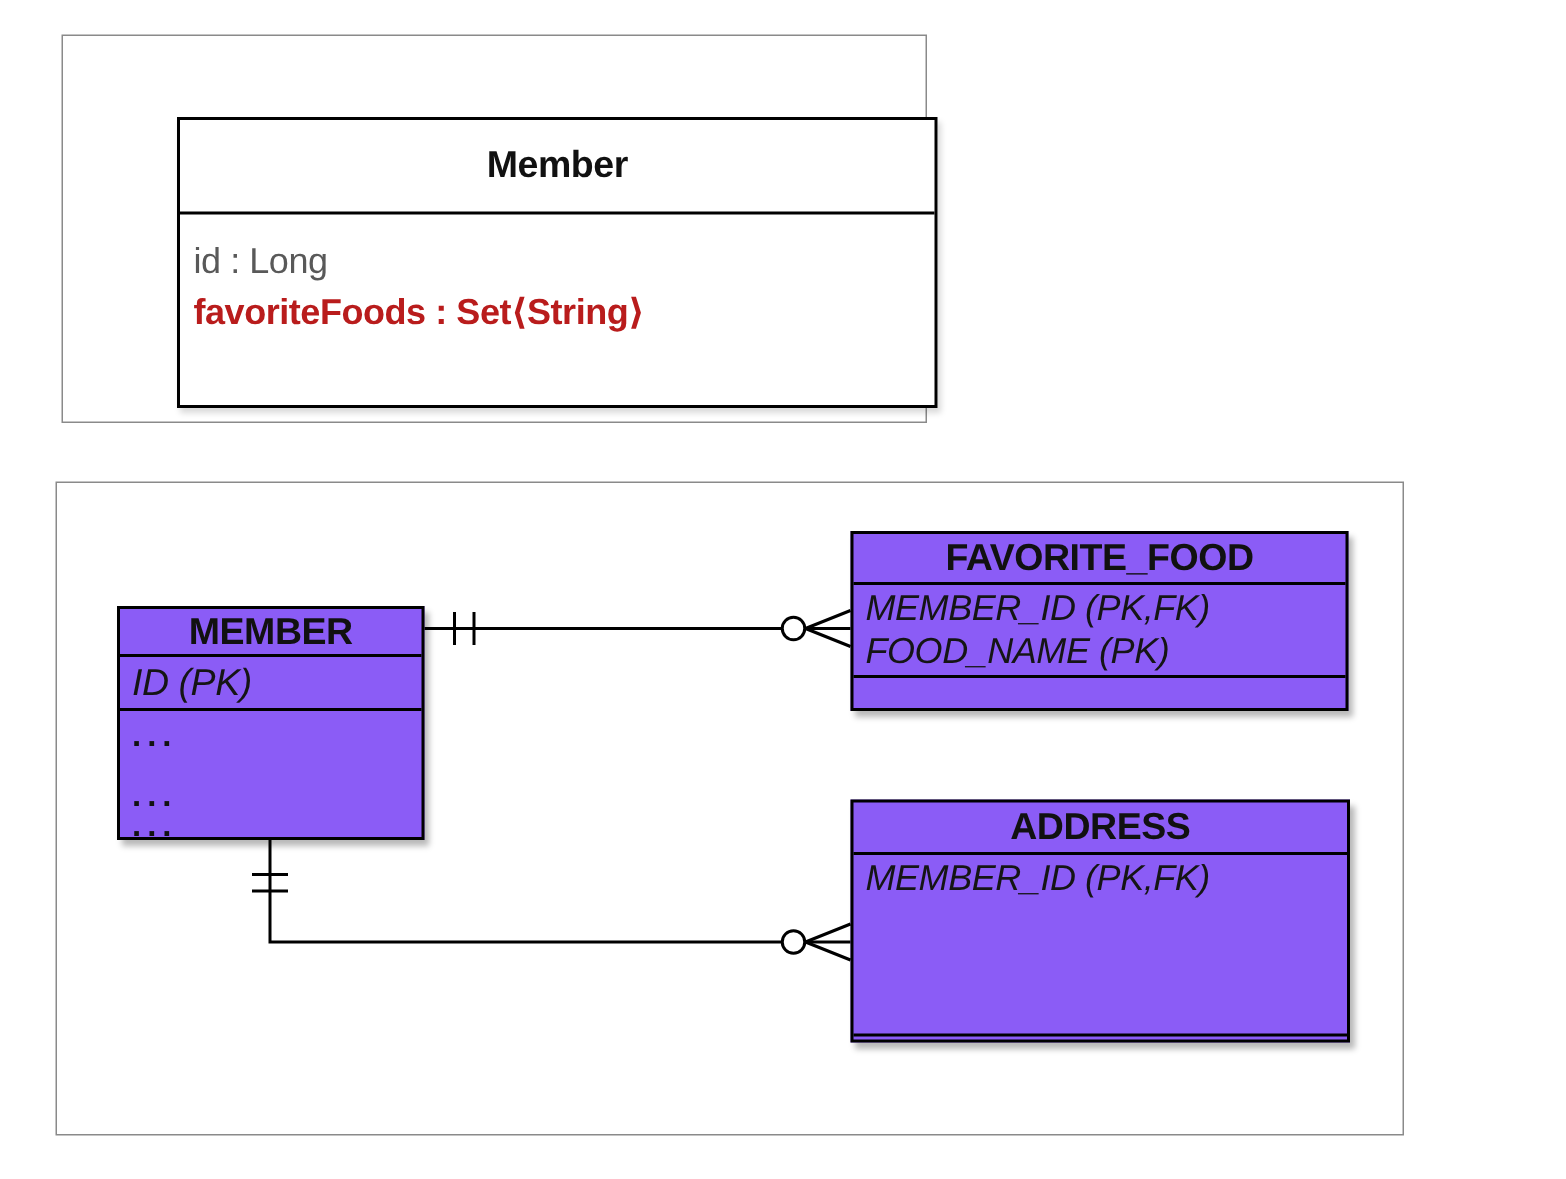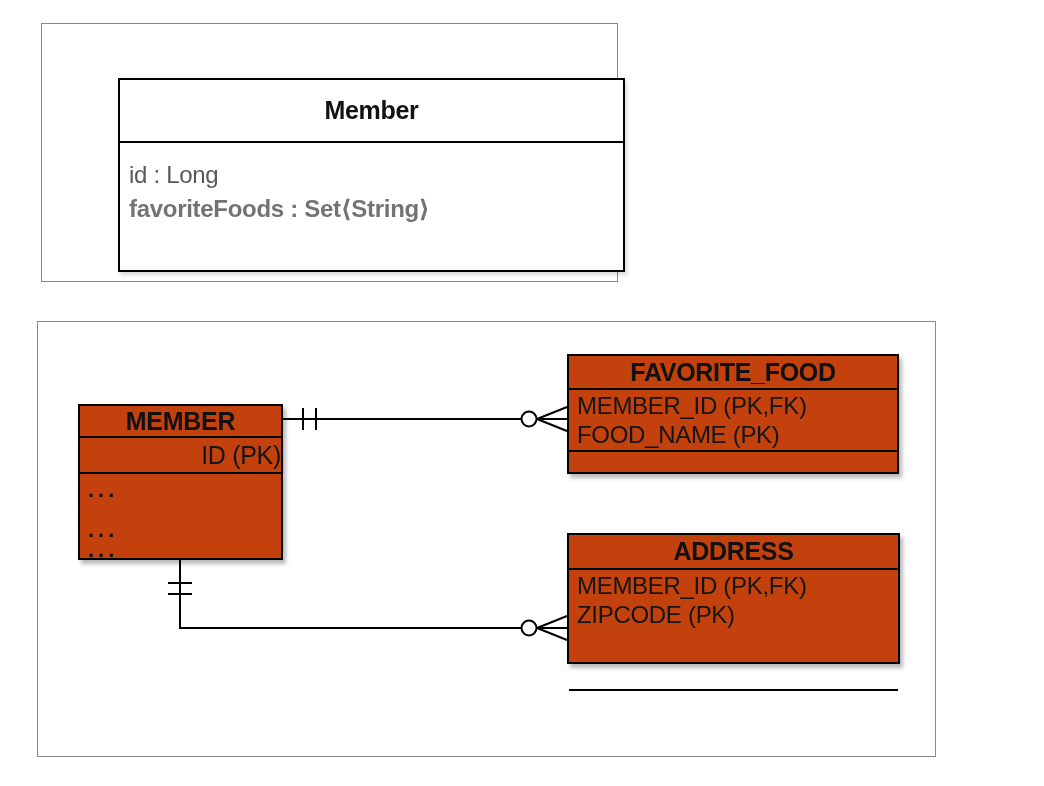--- a/index.html
+++ b/index.html
@@ -39,56 +39,57 @@
     letter-spacing: -0.3px;
   }
   .uml-body {
     padding: 15px 16px 0 9px;
     font-size: 24px;
     line-height: 34px;
     letter-spacing: -0.3px;
     white-space: nowrap;
   }
   .attr-muted { color: #595959; font-weight: 400; }
-  .attr-bold  { color: #737373;    font-weight: 700; }
+  .attr-bold  { color: #b91c1c;    font-weight: 700; }
 
   
   .erd-table {
     border: 2px solid #000;
-    background: #c2410c;
+    background: #8b5cf6;
     box-shadow: 3px 4px 4px rgba(0,0,0,0.28);
   }
   .erd-title {
     font-weight: 700;
     text-align: center;
     border-bottom: 2px solid #000;
     letter-spacing: -0.3px;
     white-space: nowrap;
   }
   .erd-row {
     padding-left: 8px;
     letter-spacing: -0.3px;
     white-space: nowrap;
     color: #151515;
+    font-style: italic;
   }
   .erd-footer { border-top: 2px solid #000; }
 
   #tbl-member { left: 78px; top: 404px; width: 205px; height: 156px; }
   #tbl-member .erd-title { height: 30px; line-height: 30px; font-size: 25px; }
-  #tbl-member .key-row   { height: 34px; line-height: 34px; font-size: 25px; border-bottom: 2px solid #000; text-align: right; }
+  #tbl-member .key-row   { height: 34px; line-height: 34px; font-size: 25px; border-bottom: 2px solid #000; }
   #tbl-member .dots-row  { height: 20px; line-height: 20px; font-size: 22px; font-weight: 700; letter-spacing: 4px; padding-left: 8px; }
   #tbl-member .dots-pad  { padding-top: 6px; }
 
   #tbl-food { left: 567px; top: 354px; width: 332px; height: 120px; }
   #tbl-food .erd-title { height: 32px; line-height: 32px; font-size: 25px; }
   #tbl-food .erd-fields { height: 59px; padding-top: 1px; }
   #tbl-food .erd-row { height: 29px; line-height: 29px; font-size: 24px; }
   #tbl-food .erd-footer { height: 23px; }
 
-  #tbl-address { left: 567px; top: 533px; width: 333px; height: 131px; }
+  #tbl-address { left: 567px; top: 533px; width: 333px; height: 162px; }
   #tbl-address .erd-title { height: 33px; line-height: 33px; font-size: 25px; }
   #tbl-address .erd-fields { height: 118px; padding-top: 1px; }
   #tbl-address .erd-row { height: 29px; line-height: 29px; font-size: 24px; }
   #tbl-address .erd-footer { height: 24px; }
 
   
   #connector-layer {
     left: 0; top: 0; width: 1044px; height: 786px;
     pointer-events: none;
   }
@@ -125,21 +126,20 @@
     <div class="erd-row">MEMBER_ID (PK,FK)</div>
     <div class="erd-row">FOOD_NAME (PK)</div>
   </div>
   <div class="erd-footer"></div>
 </div>
 
 <div class="abs erd-table" id="tbl-address">
   <div class="erd-title">ADDRESS</div>
   <div class="erd-fields">
     <div class="erd-row">MEMBER_ID (PK,FK)</div>
-    <div class="erd-row">ZIPCODE (PK)</div>
   </div>
   <div class="erd-footer"></div>
 </div>
 
 <svg class="abs" id="connector-layer" width="1044" height="786" viewBox="0 0 1044 786" xmlns="http://www.w3.org/2000/svg">
 
   <g stroke="#000" stroke-width="2" fill="none">
     <line x1="283" y1="419" x2="521.5" y2="419"></line>
     <g>
       <line x1="303" y1="408" x2="303" y2="430"></line>

